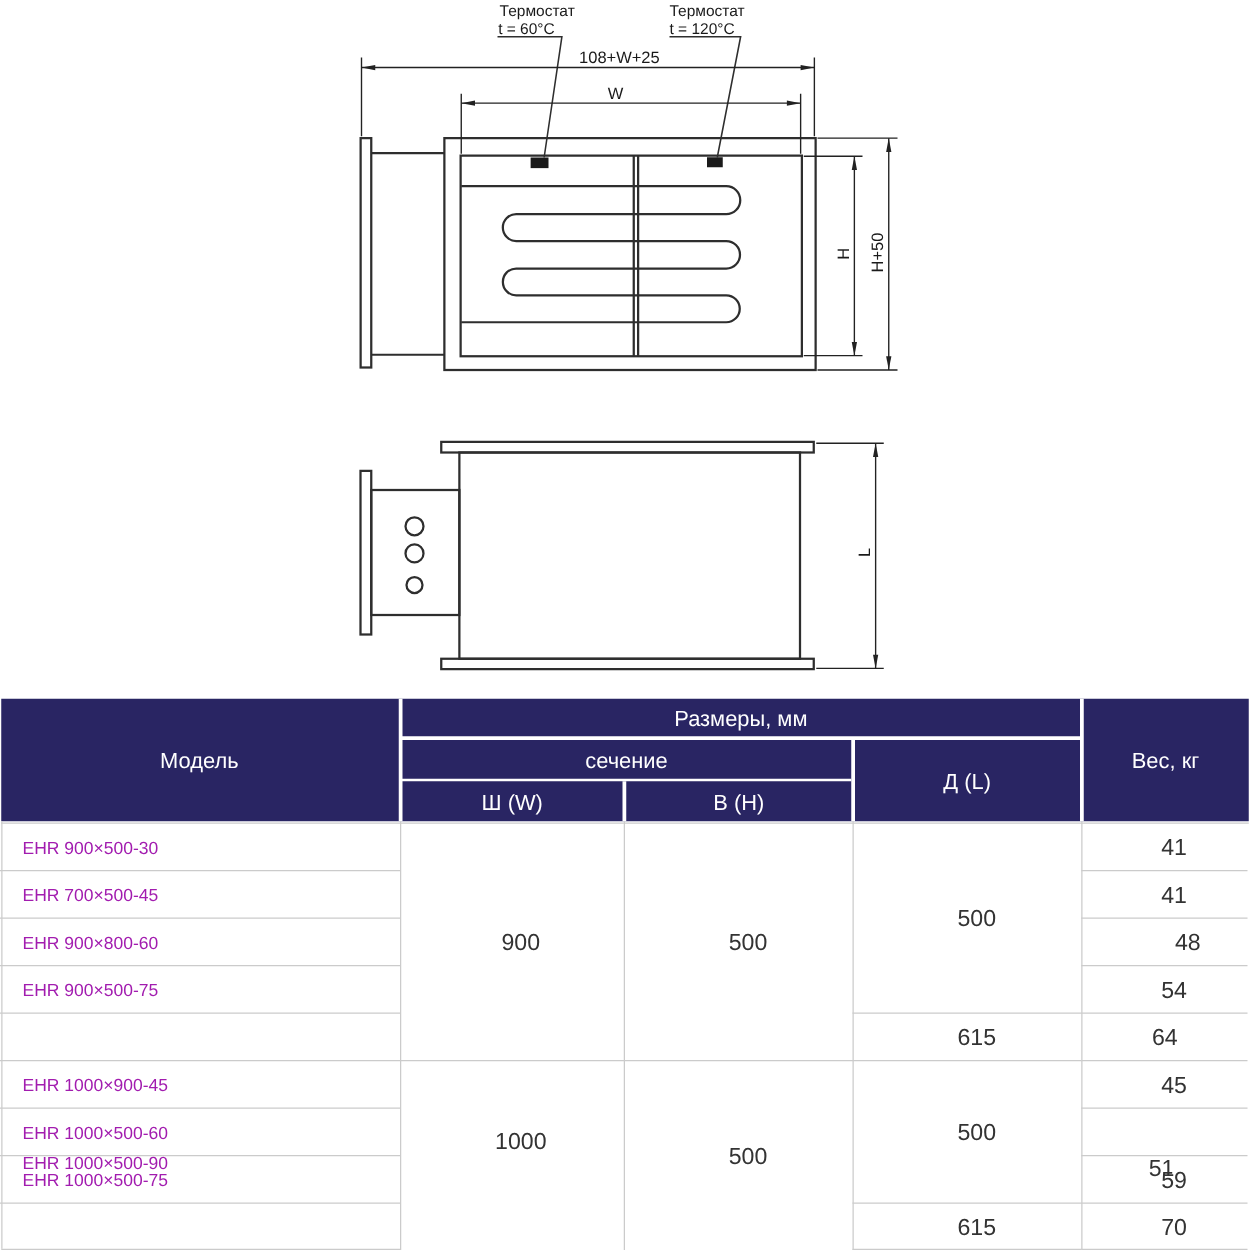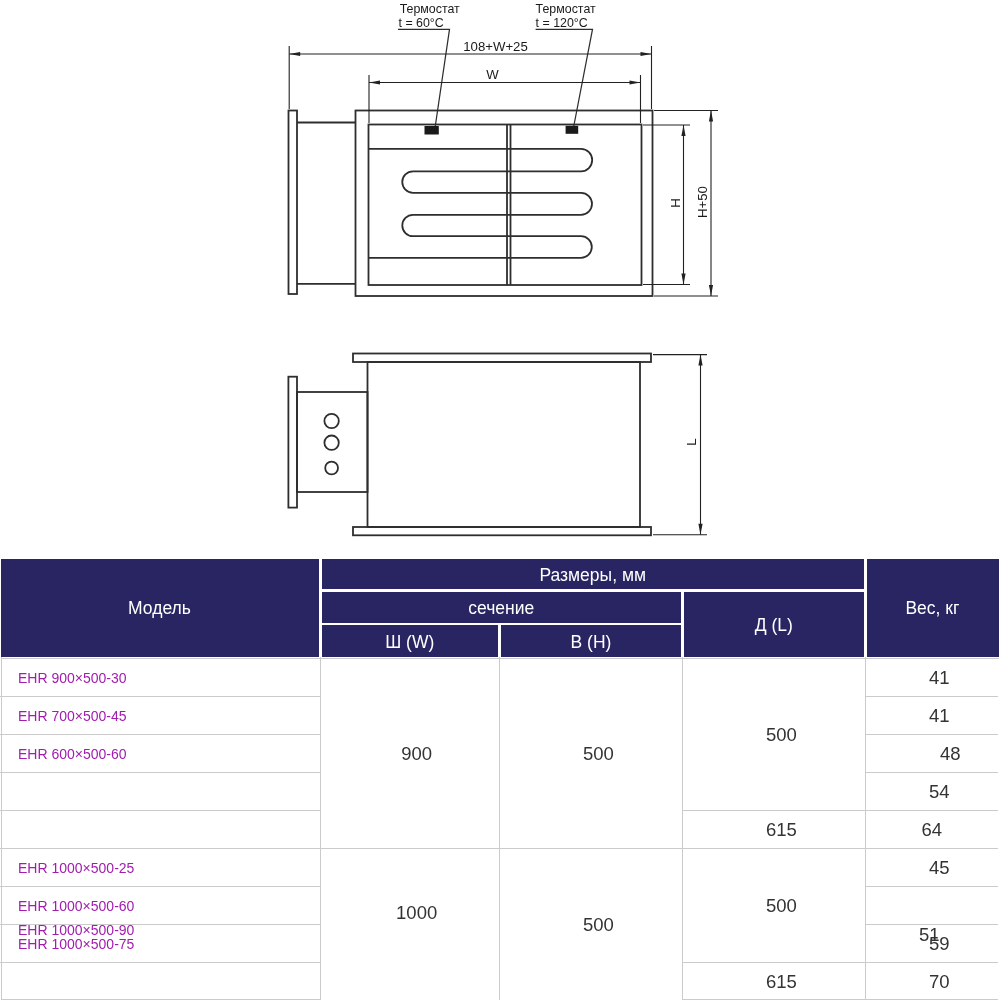--- a/index.html
+++ b/index.html
@@ -181,25 +181,26 @@
 
 <div class="gl" style="left:319.5px;top:847.5px;width:545.3px;height:1px;"></div>
 
 <div class="gl" style="left:682px;top:809.5px;width:182.8px;height:1px;"></div>
 <div class="gl" style="left:682px;top:961.5px;width:182.8px;height:1px;"></div>
 
 <div class="mod" style="left:0;top:658px;width:312px;height:38px;">EHR 900×500-30</div>
 
 <div class="mod" style="left:0;top:696px;width:312px;height:38px;">EHR 700×500-45</div>
 
-<div class="mod" style="left:0;top:734px;width:312px;height:38px;">EHR 600×500-60</div>
-
-
-
-<div class="mod" style="left:0;top:848px;width:312px;height:38px;">EHR 1000×500-25</div>
+<div class="mod" style="left:0;top:734px;width:312px;height:38px;">EHR 900×800-60</div>
+
+<div class="mod" style="left:0;top:772px;width:312px;height:38px;">EHR 900×500-75</div>
+
+
+<div class="mod" style="left:0;top:848px;width:312px;height:38px;">EHR 1000×900-45</div>
 
 <div class="mod" style="left:0;top:886px;width:312px;height:38px;">EHR 1000×500-60</div>
 
 <div class="mod" style="left:0;top:924px;width:312px;height:38px;">EHR 1000×500-75</div>
 
 <div class="mod" style="left:0;top:910px;width:312px;height:38px;">EHR 1000×500-90</div>
 
 <div class="val" style="left:319.5px;top:658px;width:179.3px;height:190px;">900</div>
 
 <div class="val" style="left:319.5px;top:848px;width:179.3px;height:128px;">1000</div>

